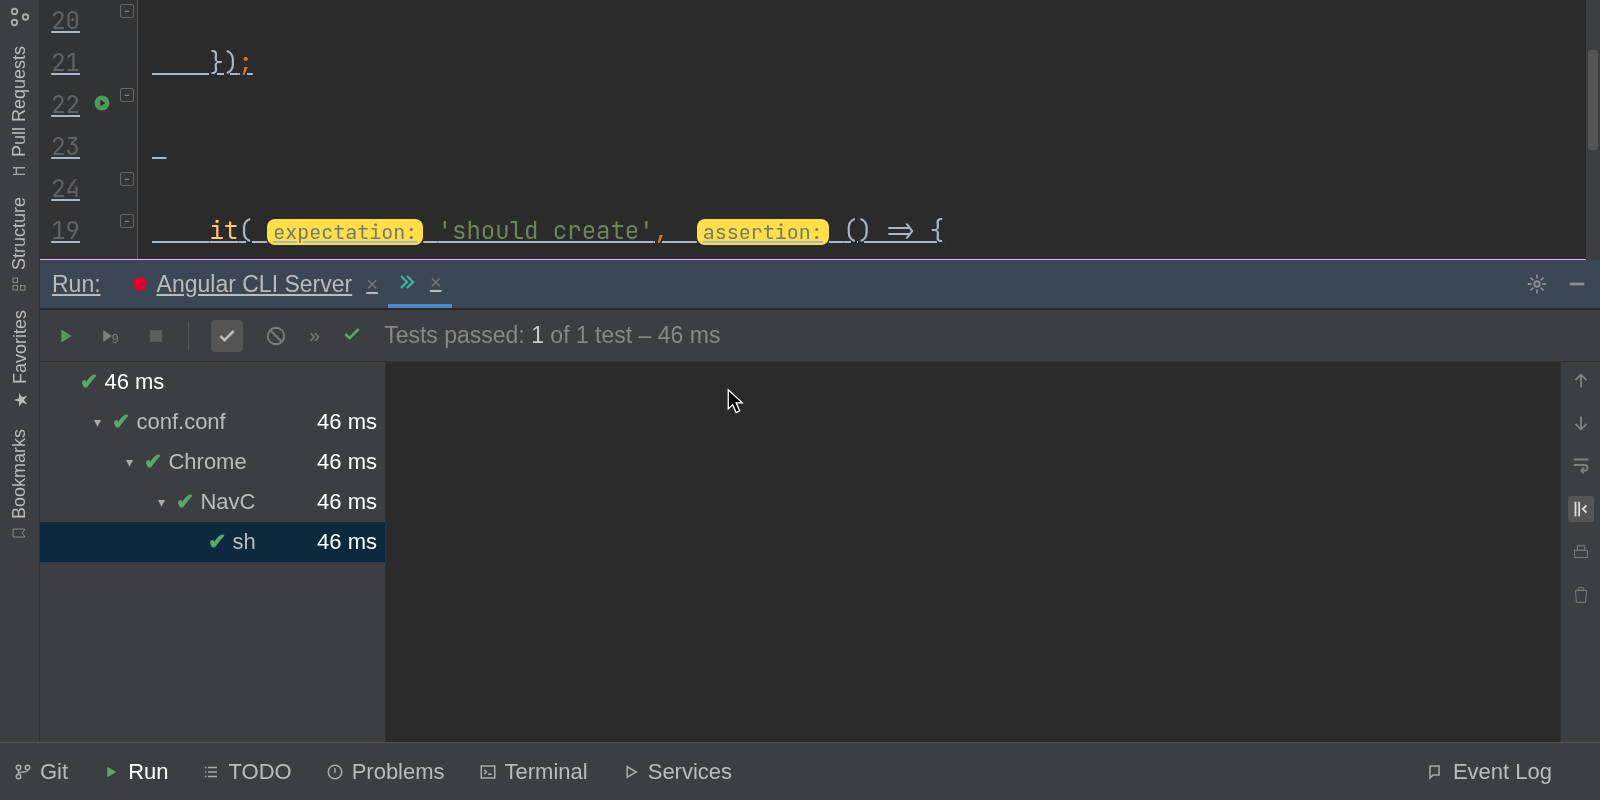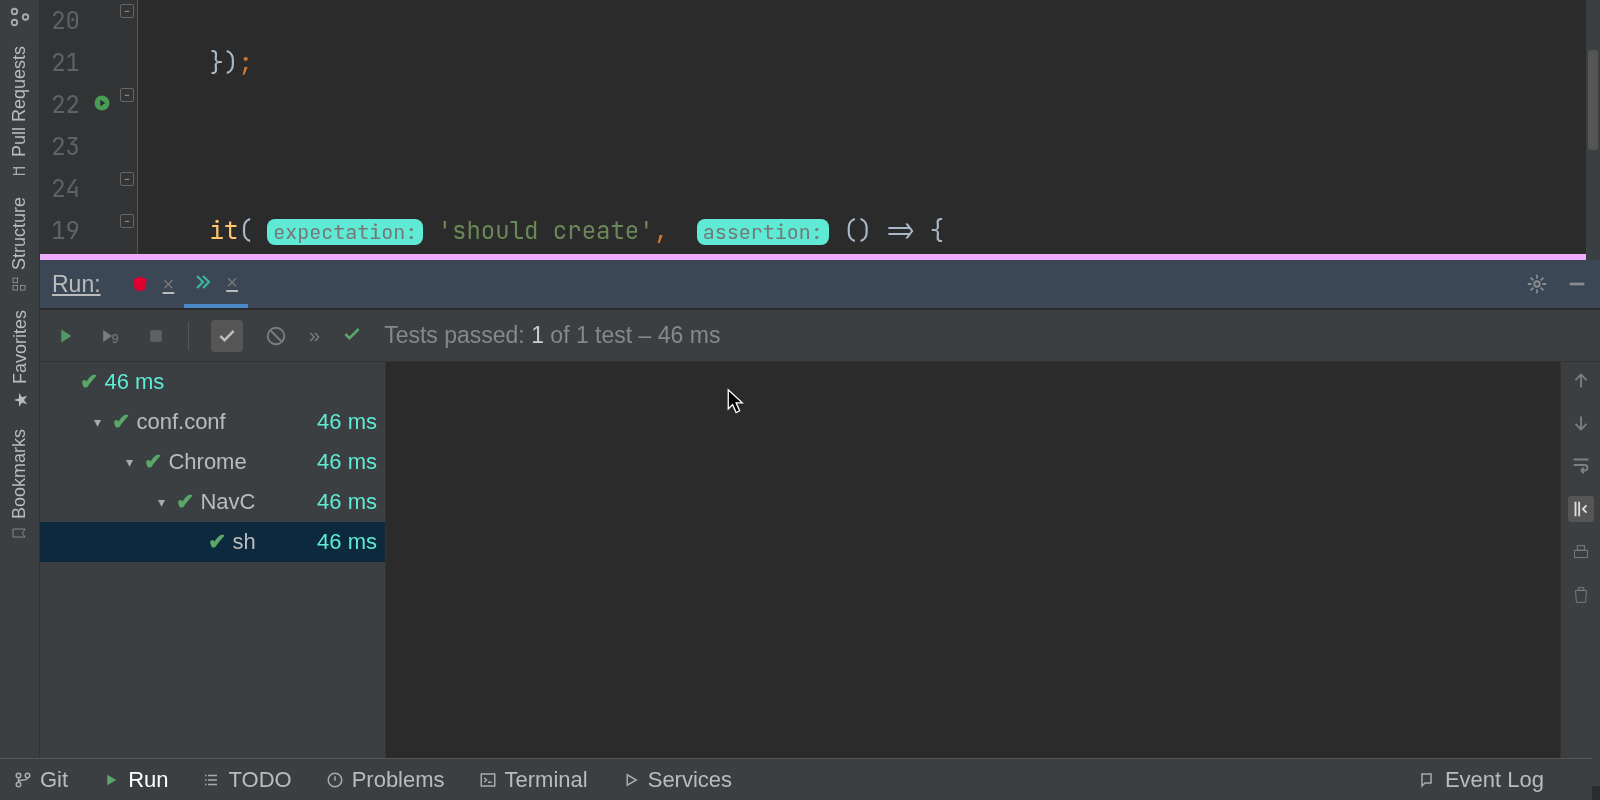--- a/index.html
+++ b/index.html
@@ -34,32 +34,33 @@
 
 
 .editor {
   height:260px;
   background:#2b2b2b;
   display:flex;
   font-family:'JetBrains Mono',Consolas,monospace;
   font-size:24px;
   line-height:42px;
   overflow:hidden;
-  border-bottom:6px solid #f0abfc;
+  border-bottom:1px solid #f0abfc;
+  text-decoration:underline;
 }
 .gutter-num { width:48px; text-align:right; color:#606366; padding-right:8px; background:#313335; }
 .gutter-run { width:30px; background:#313335; position:relative; }
 .gutter-run .runmark { position:absolute; left:4px; color:#499c54; }
 .gutter-fold { width:20px; background:#313335; border-right:1px solid #555; position:relative; }
 .foldm { position:absolute; left:2px; font-size:14px; color:#888; border:1px solid #666; border-radius:2px; width:14px; height:14px; line-height:12px; text-align:center; }
 .code { flex:1; padding-left:14px; white-space:pre; }
 .fn { color:#ffc66d; }
 .str { color:#6a8759; }
 .id { color:#a9b7c6; }
-.hint { background:#5eead4; color:#777; border-radius:8px; padding:0 6px; font-size:20px; }
+.hint { background:#fde047; color:#777; border-radius:8px; padding:0 6px; font-size:20px; }
 .semi { color:#cc7832; }
 
 
 .breadcrumbs {
   height:48px;
   background:#2b2b2b;
   border-bottom:1px solid #323232;
   display:flex; align-items:center;
   padding-left:130px;
   font-size:22px;
@@ -109,39 +110,39 @@
   background:#3c3f41;
   font-size:22px;
   overflow:hidden;
   border-right:1px solid #323232;
 }
 .tree-row { display:flex; align-items:center; height:40px; padding-left:8px; cursor:pointer; }
 .tree-row .chev { width:18px; color:#aaa; font-size:14px; }
 .tree-row .indent { display:inline-block; }
 .tree-row .chk { color:#59a869; margin-right:6px; font-weight:bold; }
 .tree-row .name { color:#bbb; flex:1; white-space:nowrap; overflow:hidden; }
-.tree-row .time { color:#5eead4; padding-right:8px; }
+.tree-row .time { color:#ffffff; padding-right:8px; }
 .tree-row.selected { background:#0d293e; }
 .output { flex:1; background:#2b2b2b; }
 
 .right-tools {
   width:40px;
   background:#3c3f41;
   border-left:1px solid #323232;
   display:flex; flex-direction:column; align-items:center;
   padding-top:8px;
   gap:20px;
 }
 .right-tools .ric { width:22px; height:22px; opacity:.6; cursor:pointer; }
 .right-tools .ric.active { background:#555; border-radius:3px; opacity:1; padding:2px; width:26px; height:26px; }
 
 
 .statusbar {
-  position:absolute; bottom:0; left:0; right:8px;
-  height:42px;
+  position:absolute; bottom:0; left:0; right:0;
+  height:58px;
   background:#3c3f41;
   border-top:1px solid #555;
   display:flex; align-items:center;
   padding:0 14px;
   font-size:22px;
   color:#bbb;
 }
 .statusbar .sitem { display:flex; align-items:center; gap:8px; margin-right:34px; cursor:pointer; }
 .statusbar .sitem.active { color:#fff; }
 .statusbar .spacer { flex:1; }
@@ -237,20 +238,21 @@
         </div>
     </div>
 
 
     <div class="run-header">
       <span class="label">Run:</span>
       <div class="run-tab">
         <svg class="tabicon" viewBox="0 0 24 24">
             <path d="M12 2L3 6l2 13 7 3 7-3 2-13z" fill="#dd0031"></path>
           </svg>
+        <span>Angular CLI Server</span>
         <span class="close">×</span>
       </div>
       <div class="run-tab active">
         <svg class="tabicon" viewBox="0 0 24 24">
             <path d="M4 4l8 8-8 8M12 4l8 8-8 8" stroke="#3cb5a0" stroke-width="3" fill="none"></path>
           </svg>
         <span class="close">×</span>
       </div>
       <span class="run-spacer"></span>
       <svg class="hicon" viewBox="0 0 24 24">

